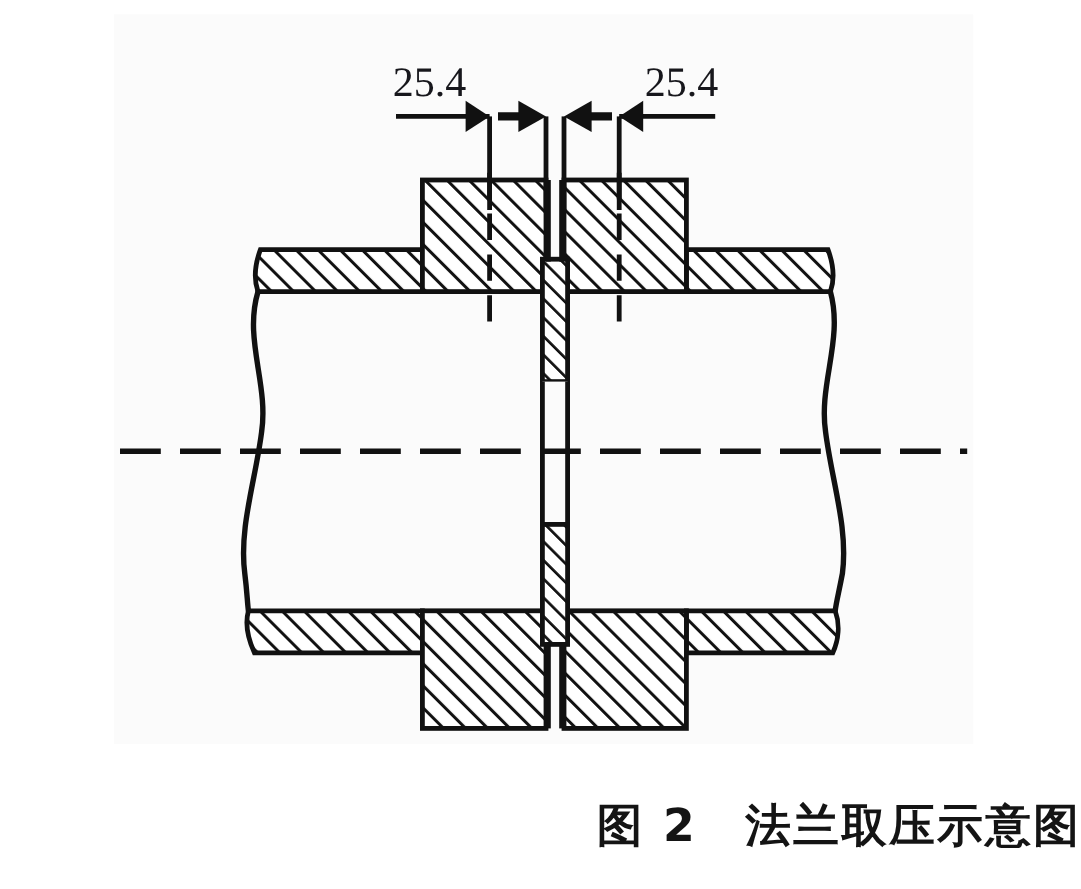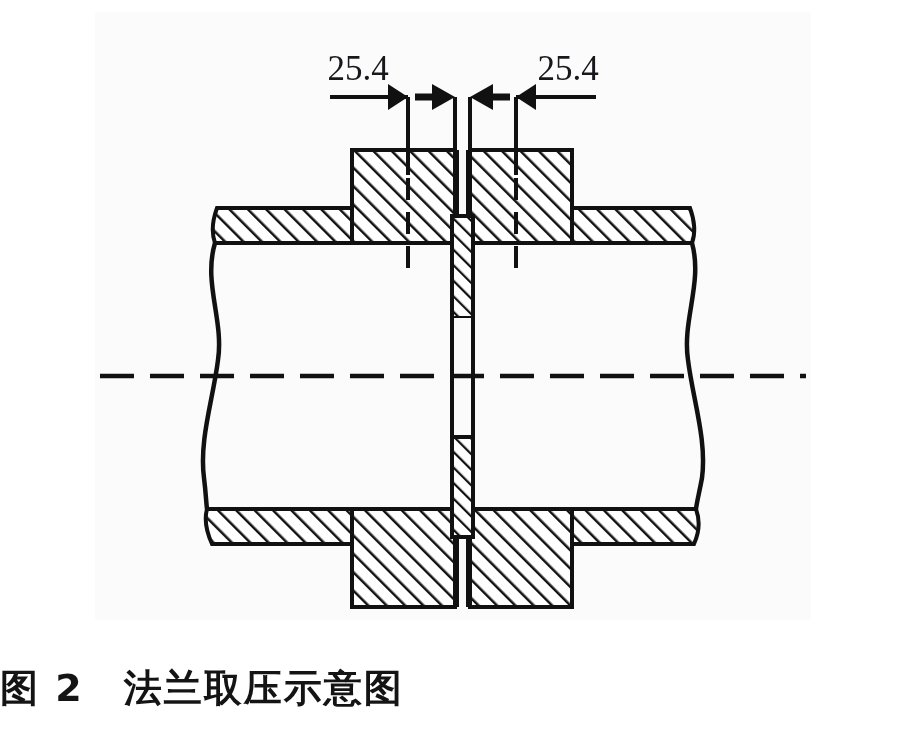--- a/index.html
+++ b/index.html
@@ -27,21 +27,21 @@
     height: 630px;
   }
   .caption-bar {
     position: absolute;
     left: 0;
     top: 636px;
     width: 901px;
     height: 105px;
     display: flex;
     align-items: center;
-    justify-content: flex-start;
+    justify-content: flex-end;
   }
   .caption-text {
     font-family: "DejaVu Sans", "Liberation Sans", sans-serif;
     font-size: 38px;
     font-weight: 600;
     color: #141414;
     letter-spacing: 2px;
     white-space: pre;
   }
   svg { display: block; }

